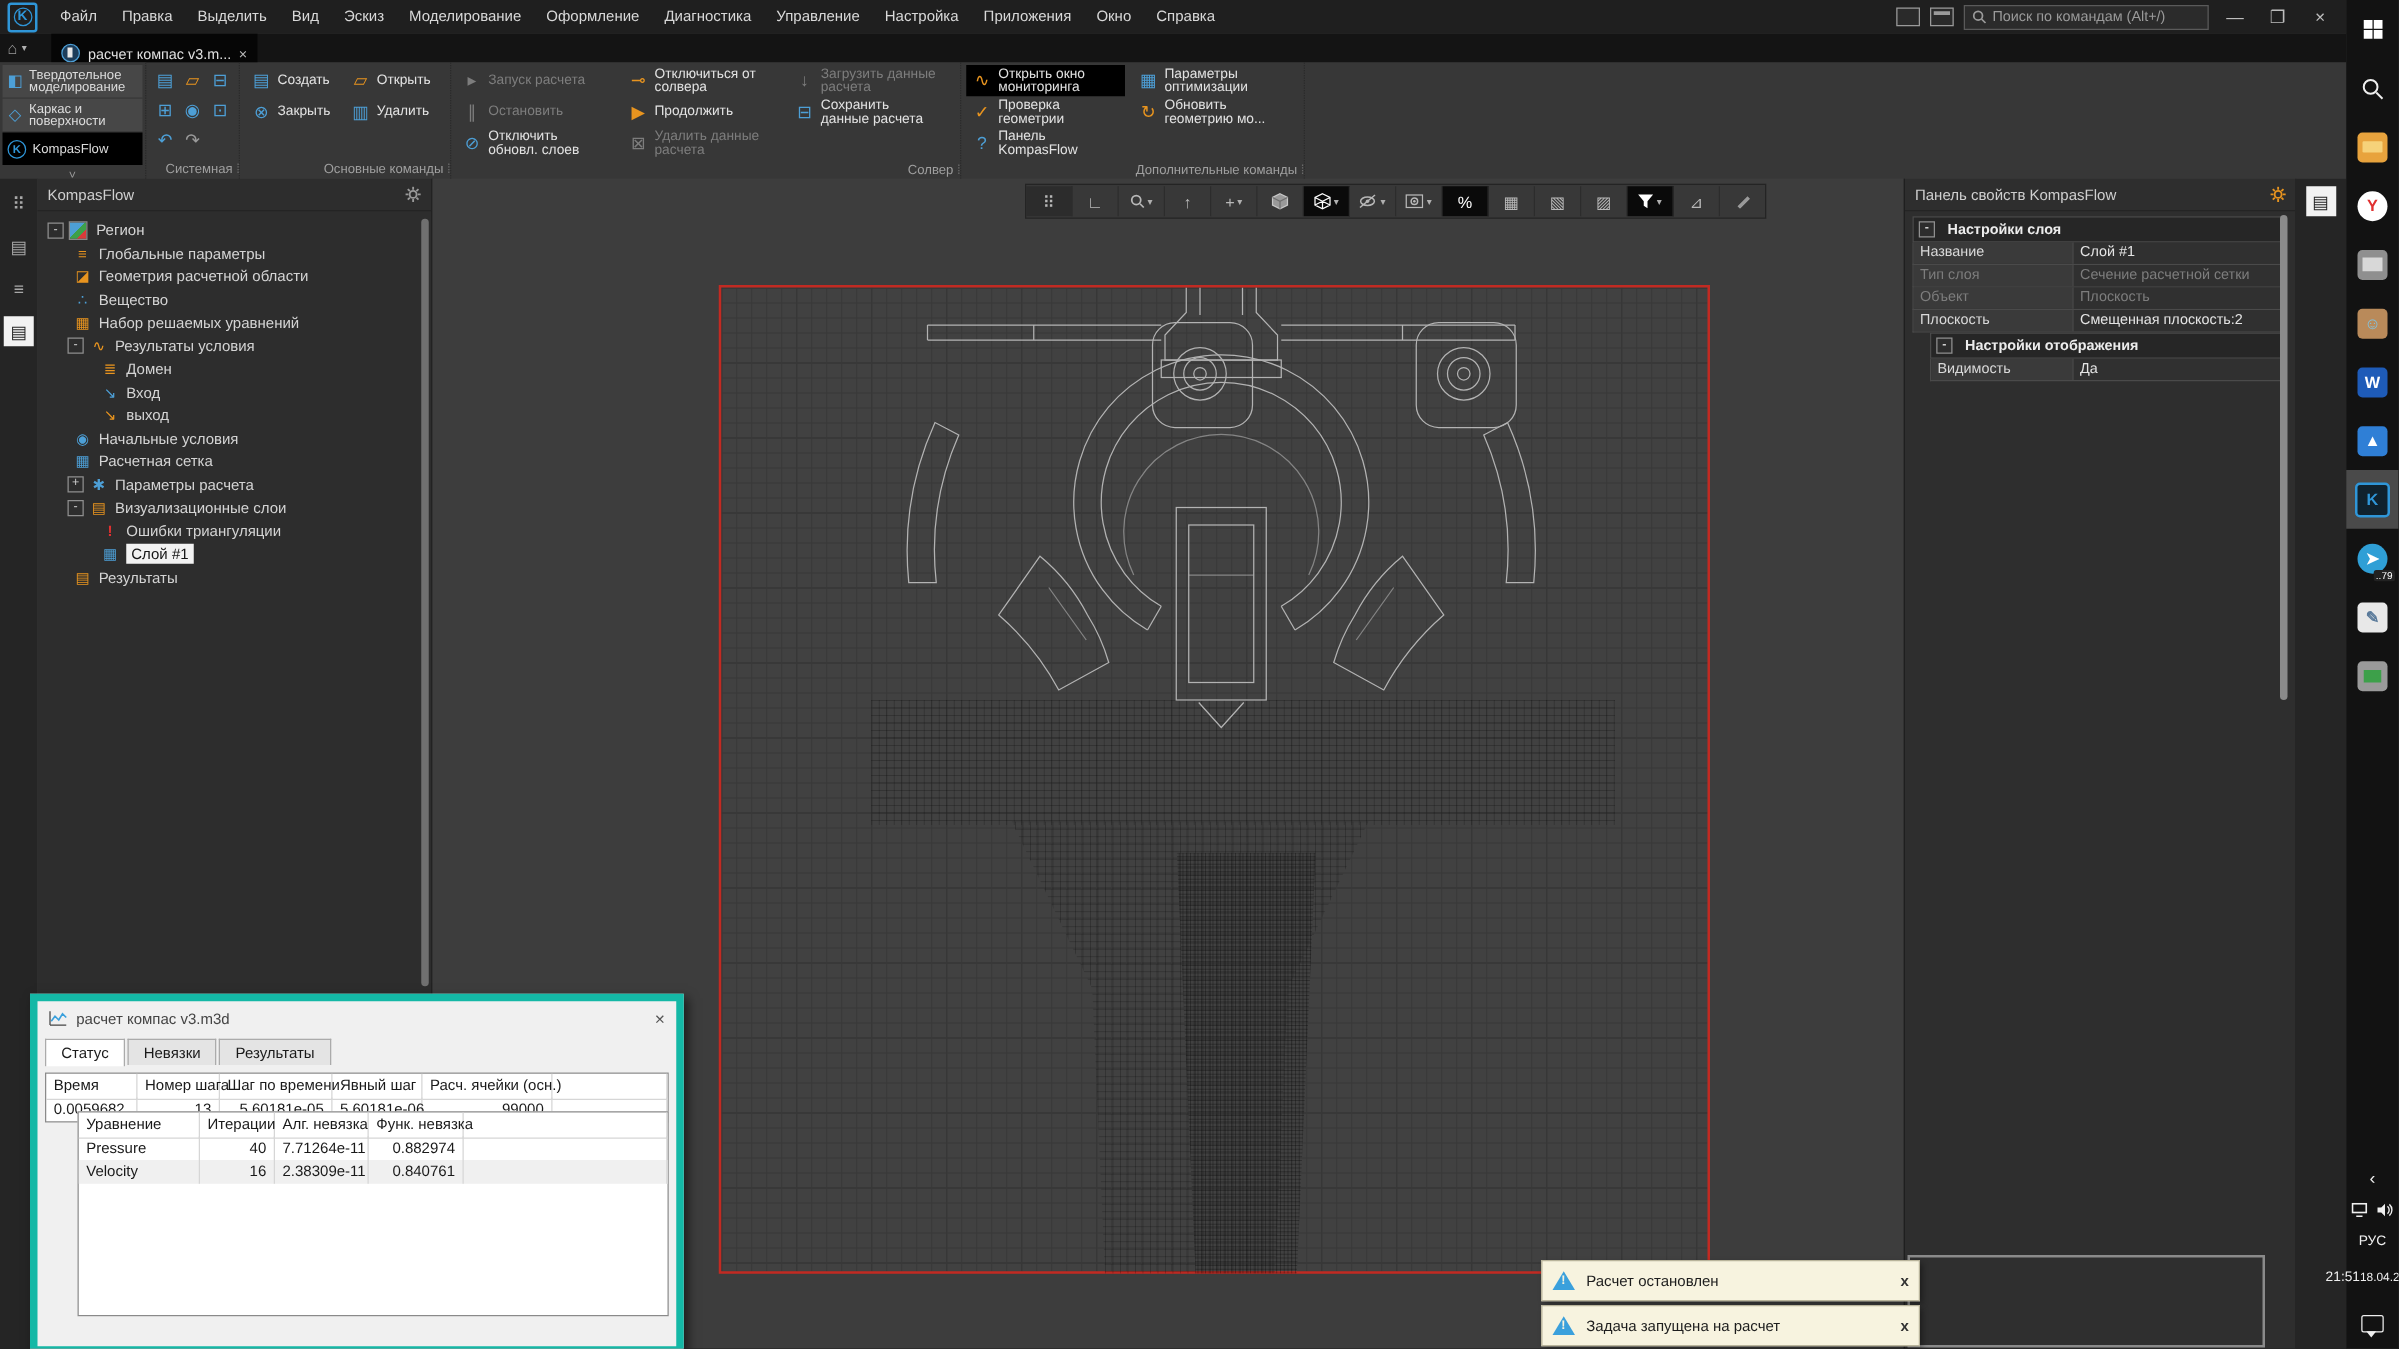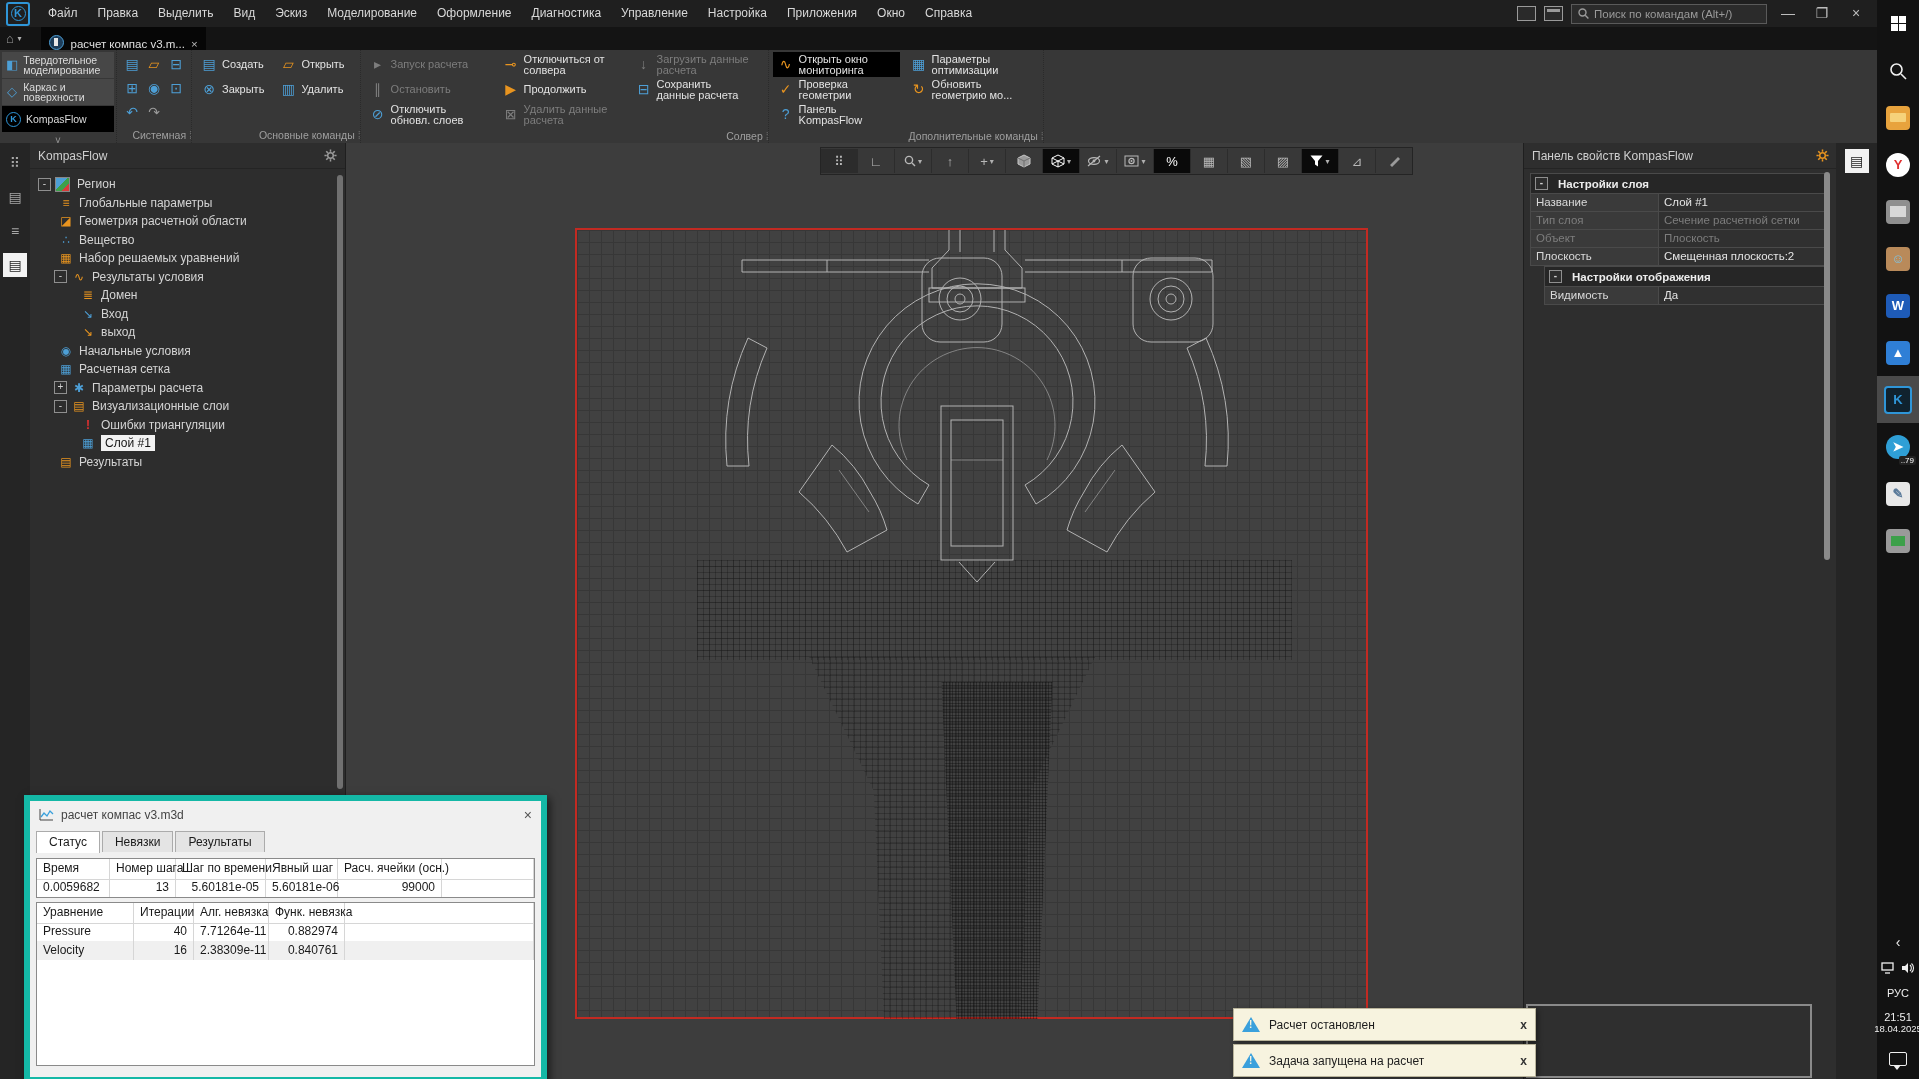--- a/index.html
+++ b/index.html
@@ -604,21 +604,21 @@
       </div>
       <div class="drow t1">
         <span>0.0059682</span>
         <span class="num">13</span>
         <span class="num">5.60181e-05</span>
         <span class="num">5.60181e-06</span>
         <span class="num">99000</span>
           <span></span>
       </div>
     </div>
-    <div class="dtable" style="top:101px;height:162px;">
+    <div class="dtable" style="top:88px;height:162px;margin-left:26px;">
       <div class="drow t2 hdr">
         <span>Уравнение</span>
         <span class="num">Итерации</span>
         <span class="num">Алг. невязка</span>
         <span class="num">Функ. невязка</span>
           <span></span>
       </div>
       <div class="drow t2">
         <span>Pressure</span>
         <span class="num">40</span>
@@ -709,21 +709,21 @@
           <line x1="4" y1="11" x2="9" y2="11" stroke="#efefef" stroke-width="1.3"></line>
         </svg>
       <svg width="14" height="12" viewBox="0 0 14 12">
           <path d="M1 4 L4 4 L7 1 L7 11 L4 8 L1 8 Z" fill="#efefef"></path>
           <path d="M9 3 A4 4 0 0 1 9 9 M10.5 1.5 A6 6 0 0 1 10.5 10.5" stroke="#efefef" fill="none" stroke-width="1.1"></path>
         </svg>
     </div>
     <div class="tslot" style="height:24px">
         <span class="sys">РУС</span>
       </div>
-    <div class="tslot" style="height:34px;flex-direction:column;">
+    <div class="tslot" style="height:34px;flex-direction:row;">
       <span class="sys">21:51</span>
       <span class="sys" style="font-size:9.5px">18.04.2025</span>
     </div>
     <div class="tslot" style="height:40px">
         <span class="bubble"></span>
       </div>
   </div>
 
 </div>
 

